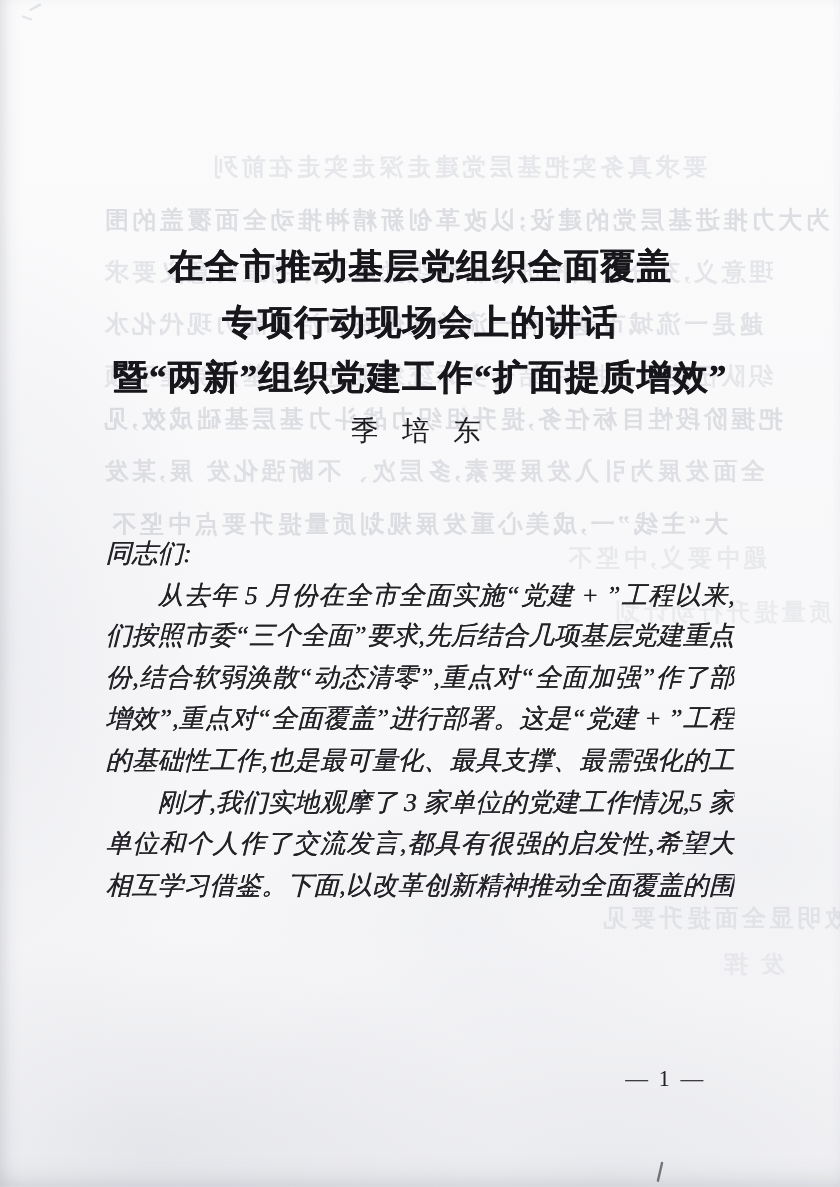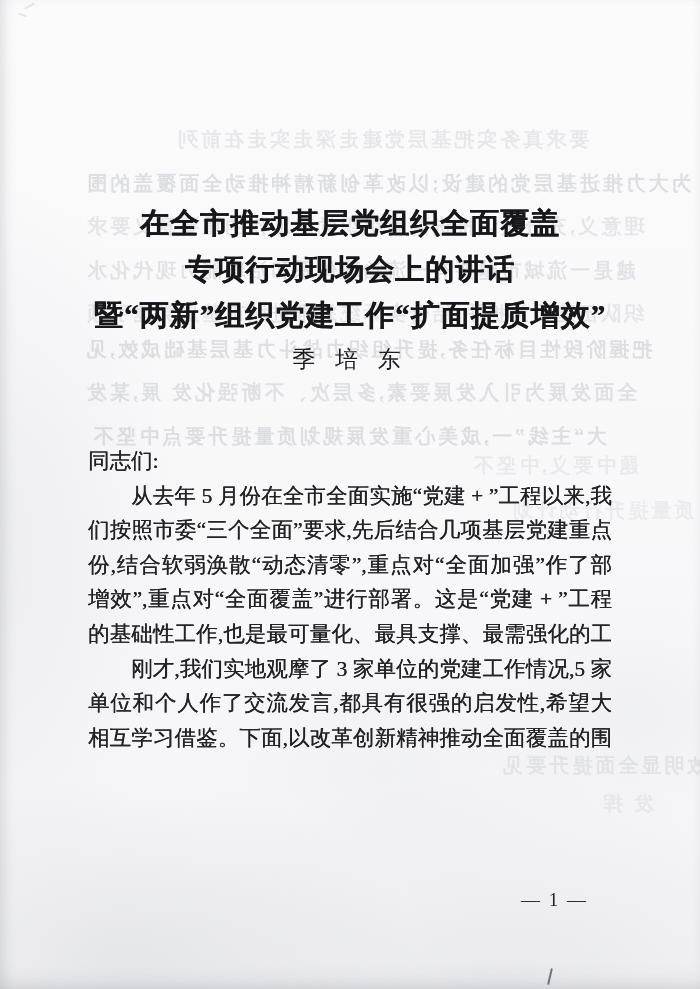--- a/index.html
+++ b/index.html
@@ -56,20 +56,21 @@
     color:#1d1d21;
   }
   #body{
     position:absolute;top:444px;left:88px;width:524px;
     color:#232327;
   }
   .line{
     height:34.6px;line-height:34.6px;font-size:21.5px;
     white-space:nowrap;
     text-shadow:.3px 0 0 currentColor;
+    font-style:italic;
   }
   .line.j{
     white-space:normal;
     text-align:justify;
     text-align-last:justify;
     overflow:hidden;
   }
   .line.ind{padding-left:43px;}
   #pagenum{
     position:absolute;top:889px;right:112px;

